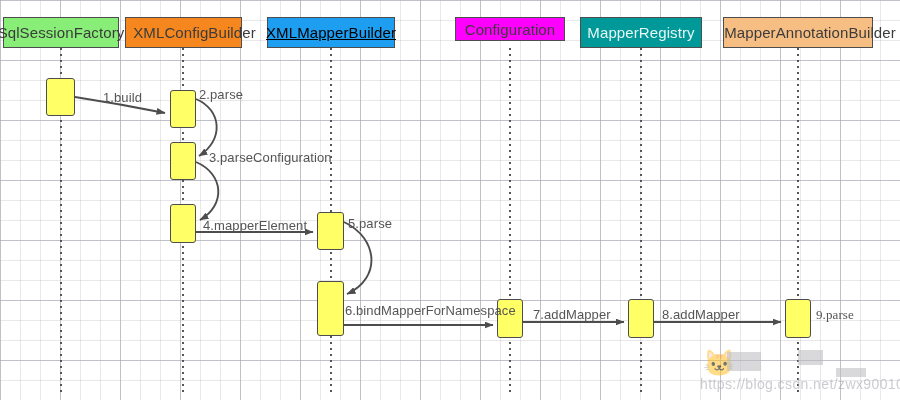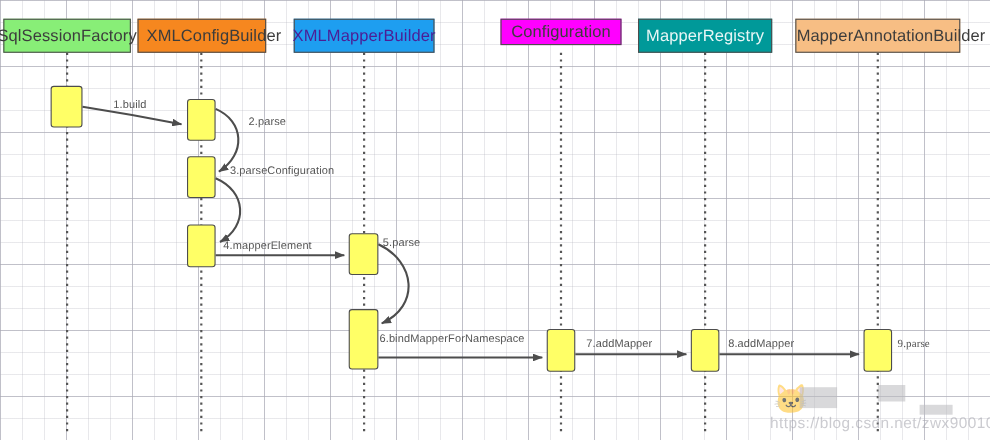--- a/index.html
+++ b/index.html
@@ -35,21 +35,21 @@
     display: flex;
     align-items: center;
     justify-content: center;
     font-size: 15px;
     color: #3c3c3c;
     letter-spacing: 0.1px;
     white-space: nowrap;
   }
   .msg-label {
     position: absolute;
-    font-size: 10px;
+    font-size: 13px;
     color: #555555;
     white-space: nowrap;
     letter-spacing: 0.1px;
   }
   .activation {
     position: absolute;
     box-sizing: border-box;
     background: #ffff66;
     border: 1.6px solid #4d4d4d;
     border-radius: 3px;
@@ -115,21 +115,21 @@
   </svg>
 
   <div class="participant-box" style="left:3px; top:17px; width:116px; height:31px; background:#88EE77; color:#3c3c3c;">
     <span>SqlSessionFactory</span>
   </div>
 
   <div class="participant-box" style="left:125px; top:17px; width:117px; height:31px; background:#F6871F; color:#3c3c3c;padding-left:22px;">
     <span>XMLConfigBuilder</span>
   </div>
 
-  <div class="participant-box" style="left:267px; top:17px; width:128px; height:31px; background:#1E9EF0; color:#4c1d95;">
+  <div class="participant-box" style="left:267px; top:17px; width:128px; height:31px; background:#1E9EF0; color:#000000;text-decoration:underline;">
     <span>XMLMapperBuilder</span>
   </div>
 
   <div class="participant-box" style="left:455px; top:17px; width:110px; height:24px; background:#FF00FF; color:#3c3c3c;">
     <span>Configuration</span>
   </div>
 
   <div class="participant-box" style="left:580px; top:17px; width:122px; height:31px; background:#009999; color:#e8f6f6;">
     <span>MapperRegistry</span>
   </div>
@@ -142,21 +142,21 @@
   <div class="activation" style="left:170px; top:90px;  width:26px; height:38px;"></div>
   <div class="activation" style="left:170px; top:142px; width:26px; height:38px;"></div>
   <div class="activation" style="left:170px; top:204px; width:26px; height:39px;"></div>
   <div class="activation" style="left:317px; top:212px; width:27px; height:38px;"></div>
   <div class="activation" style="left:317px; top:281px; width:27px; height:55px;"></div>
   <div class="activation" style="left:497px; top:299px; width:26px; height:39px;"></div>
   <div class="activation" style="left:628px; top:299px; width:26px; height:39px;"></div>
   <div class="activation" style="left:785px; top:299px; width:26px; height:39px;"></div>
 
   <div class="msg-label" style="left:103px; top:90px;">1.build</div>
-  <div class="msg-label" style="left:199px; top:106px;margin-left:27px;">2.parse</div>
+  <div class="msg-label" style="left:199px; top:87px;">2.parse</div>
   <div class="msg-label" style="left:209px; top:150px;">3.parseConfiguration</div>
   <div class="msg-label" style="left:203px; top:218px;">4.mapperElement</div>
   <div class="msg-label" style="left:348px; top:216px;">5.parse</div>
   <div class="msg-label" style="left:345px; top:303px;">6.bindMapperForNamespace</div>
   <div class="msg-label" style="left:533px; top:307px;">7.addMapper</div>
   <div class="msg-label" style="left:662px; top:307px;">8.addMapper</div>
   <div class="msg-label" style="left:816px; top:307px;font-family:Liberation Serif, serif;">9.parse</div>
 
   <div class="wm-logo" style="left:703px; top:350px;">🐱</div>
   <div class="wm-block" style="left:727px; top:352px; width:34px; height:19px;"></div>

